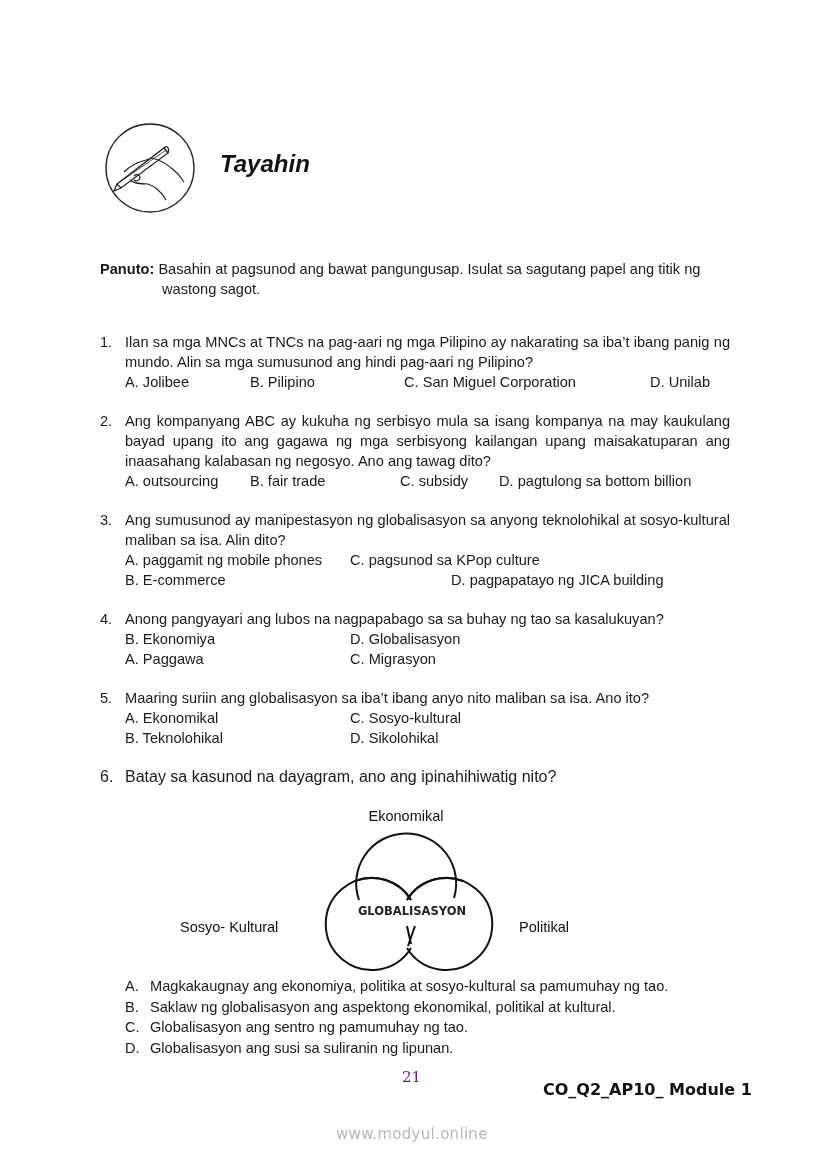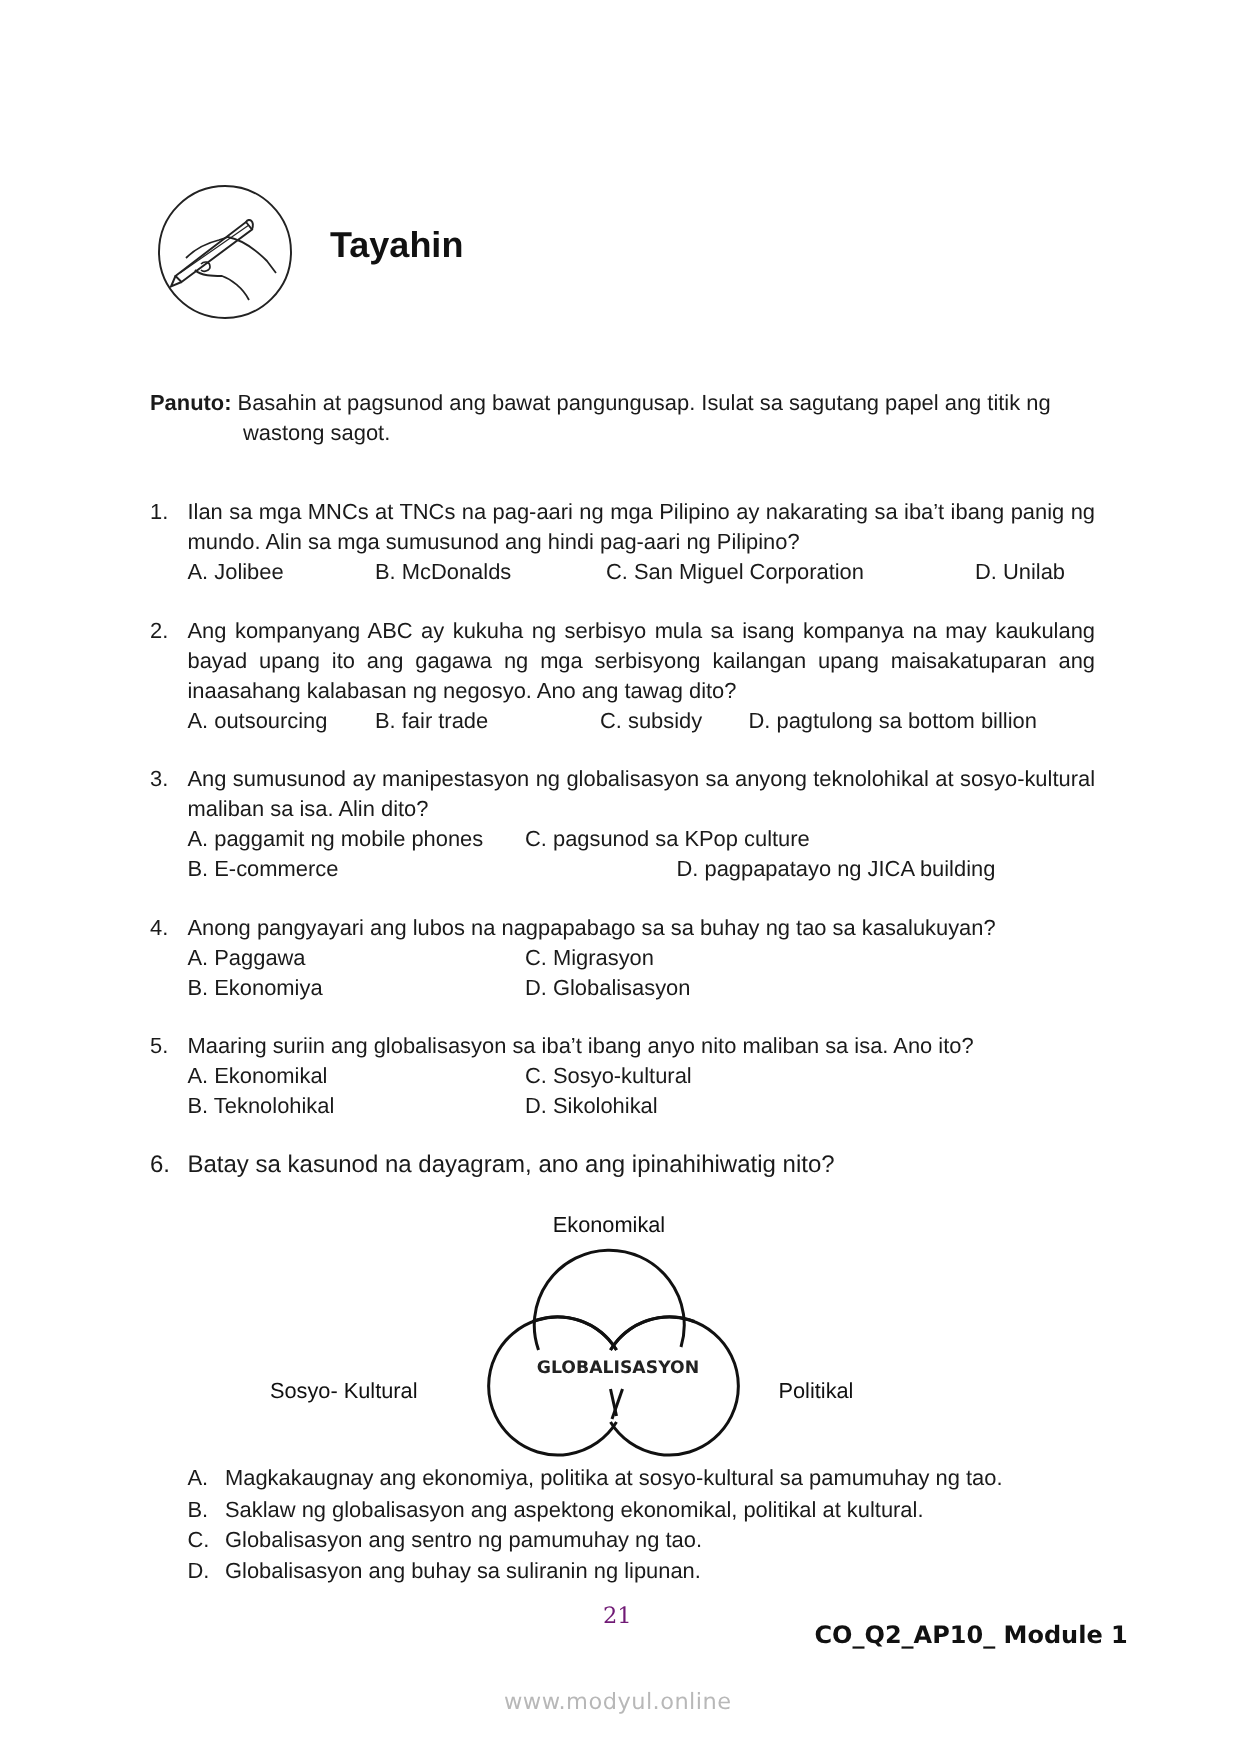--- a/index.html
+++ b/index.html
@@ -1,20 +1,20 @@
 <!DOCTYPE html>
 <html><head>
 <meta charset="utf-8">
 <style>
   html, body { margin: 0; padding: 0; background: #ffffff; }
   body { width: 826px; height: 1169px; position: relative; overflow: hidden;
          font-family: "Liberation Sans", sans-serif; color: #1a1a1a; font-size: 14.6px; }
   .abs { position: absolute; }
   .logo { left: 104px; top: 122px; width: 92px; height: 92px; }
-  .title { left: 220px; top: 150px; font-size: 24px; font-weight: bold; color: #111; }
+  .title { left: 220px; top: 150px; font-size: 24px; font-weight: bold; font-style: italic; color: #111; }
   .panuto { left: 100px; top: 259px; width: 630px; line-height: 20px; }
   .panuto b { font-weight: bold; }
   .panuto .indent { padding-left: 62px; }
   .q { left: 100px; width: 630px; line-height: 20px; }
   .q .num { position: absolute; left: 0; top: 0; }
   .q .stem { margin-left: 25px; text-align: justify; }
   .q .row { margin-left: 25px; position: relative; height: 20px; }
   .q .row span { position: absolute; top: 0; white-space: nowrap; }
   .q6 .stem { font-size: 16px; }
   .diagram { left: 170px; top: 800px; width: 430px; height: 180px; }
@@ -49,21 +49,21 @@
 <div class="abs panuto">
   <div><b>Panuto:</b> <span>Basahin at pagsunod ang bawat pangungusap. Isulat sa sagutang papel ang titik ng</span></div>
   <div class="indent">wastong sagot.</div>
 </div>
 
 <div class="abs q" style="top:332px;">
   <span class="num">1.</span>
   <div class="stem">Ilan sa mga MNCs at TNCs na pag-aari ng mga Pilipino ay nakarating sa iba’t ibang panig ng mundo. Alin sa mga sumusunod ang hindi pag-aari ng Pilipino?</div>
   <div class="row">
     <span style="left:0">A.  Jolibee</span>
-    <span style="left:125px">B. McDonalds</span>
+    <span style="left:125px">B. Pilipino</span>
     <span style="left:279px">C. San Miguel Corporation</span>
     <span style="left:525px">D. Unilab</span>
   </div>
 </div>
 
 <div class="abs q" style="top:411px;">
   <span class="num">2.</span>
   <div class="stem">Ang kompanyang ABC ay kukuha ng serbisyo mula sa isang kompanya na may kaukulang bayad upang ito ang gagawa ng mga serbisyong kailangan upang maisakatuparan ang inaasahang kalabasan ng negosyo. Ano ang tawag dito?</div>
   <div class="row">
     <span style="left:0">A. outsourcing</span>
@@ -83,26 +83,26 @@
   <div class="row">
     <span style="left:0">B. E-commerce</span>
     <span style="left:326px">D. pagpapatayo ng JICA building</span>
   </div>
 </div>
 
 <div class="abs q" style="top:609px;">
   <span class="num">4.</span>
   <div class="stem">Anong pangyayari ang lubos na nagpapabago sa sa buhay ng tao sa kasalukuyan?</div>
   <div class="row">
+    <span style="left:0">B.  Ekonomiya</span>
+    <span style="left:225px">D.  Globalisasyon</span>
+  </div>
+  <div class="row">
     <span style="left:0">A.  Paggawa</span>
     <span style="left:225px">C.  Migrasyon</span>
-  </div>
-  <div class="row">
-    <span style="left:0">B.  Ekonomiya</span>
-    <span style="left:225px">D.  Globalisasyon</span>
   </div>
 </div>
 
 <div class="abs q" style="top:688px;">
   <span class="num">5.</span>
   <div class="stem">Maaring suriin ang globalisasyon sa iba’t ibang anyo nito maliban sa isa. Ano ito?</div>
   <div class="row">
     <span style="left:0">A.  Ekonomikal</span>
     <span style="left:225px">C. Sosyo-kultural</span>
   </div>
@@ -134,18 +134,18 @@
     <text x="10" y="132" font-family="Liberation Sans, sans-serif" font-size="14.5" fill="#111">Sosyo- Kultural</text>
     <text x="349" y="132" font-family="Liberation Sans, sans-serif" font-size="14.5" fill="#111">Politikal</text>
     <text x="242" y="115" text-anchor="middle" font-family="DejaVu Sans, sans-serif" font-weight="bold" font-size="11.5" fill="#222">GLOBALISASYON</text>
   </svg>
 </div>
 
 <div class="abs opts6">
   <div><span class="l">A.</span><span class="t">Magkakaugnay ang ekonomiya, politika at sosyo-kultural sa pamumuhay ng tao.</span></div>
   <div><span class="l">B.</span><span class="t">Saklaw ng globalisasyon ang aspektong ekonomikal, politikal at kultural.</span></div>
   <div><span class="l">C.</span><span class="t">Globalisasyon ang sentro ng pamumuhay ng tao.</span></div>
-  <div><span class="l">D.</span><span class="t">Globalisasyon ang buhay sa suliranin ng lipunan.</span></div>
+  <div><span class="l">D.</span><span class="t">Globalisasyon ang susi sa suliranin ng lipunan.</span></div>
 </div>
 
 <div class="abs pagenum">21</div>
 <div class="abs code">CO_Q2_AP10_ Module 1</div>
 <div class="abs watermark">www.modyul.online</div>
 
 </body></html>

